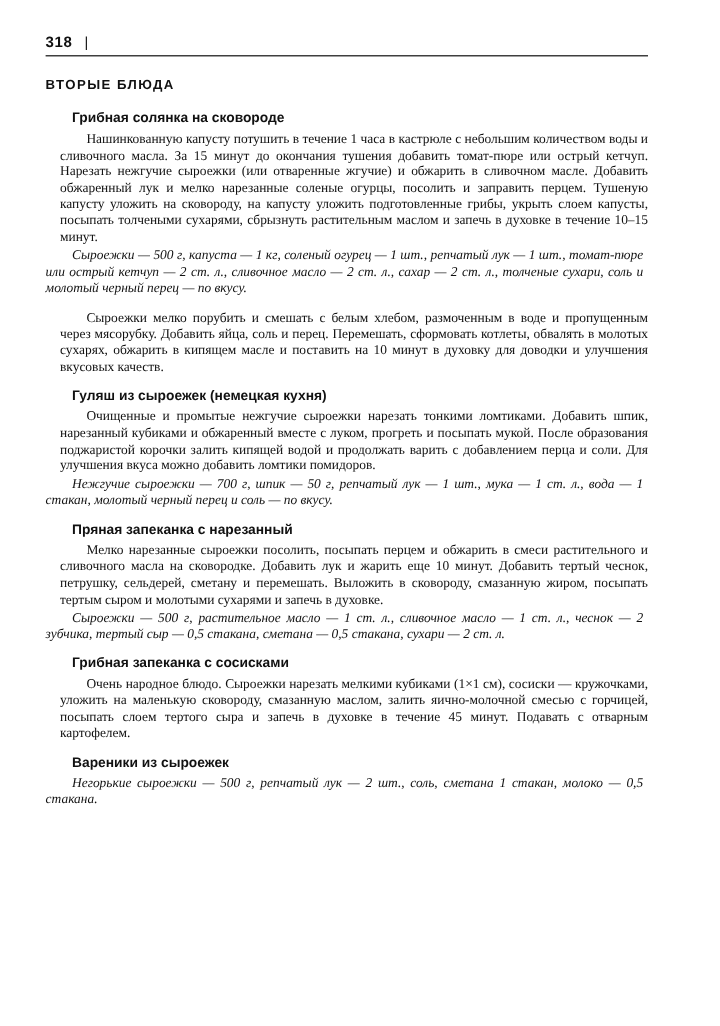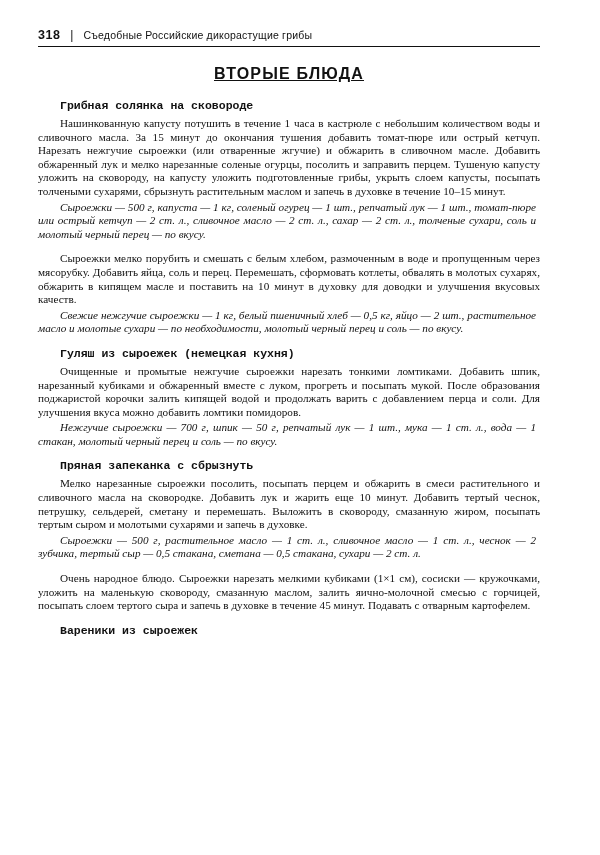--- a/index.html
+++ b/index.html
@@ -41,90 +41,88 @@
     margin-right: 10px;
     color: #111;
   }
   .header .htitle {
     font-family: "Liberation Sans", sans-serif;
     font-size: 10.5px;
     letter-spacing: 0.2px;
   }
   h1.section-title {
     font-family: "Liberation Sans", sans-serif;
-    font-size: 16px;
+    font-size: 11px;
     font-weight: bold;
-    text-align: center;
     letter-spacing: 1.2px;
     margin: 4px 0 16px 0;
-    text-decoration: underline;
   }
   h2.recipe-title {
-    font-family: Liberation Mono, monospace;
+    font-family: Liberation Sans, sans-serif;
     font-size: 11.5px;
     font-weight: bold;
     margin: 0 0 5px 0;
     padding-left: 22px;
   }
   .recipe {
     margin-bottom: 11px;
   }
   p.body-text {
     font-size: 11.2px;
     line-height: 13.6px;
-    margin: 0 0 2px 0;
+    margin: 0 0 2px 12px;
     text-align: justify;
     text-indent: 22px;
   }
   p.ingredients {
     font-size: 11.2px;
     line-height: 13.6px;
     margin: 2px 4px 0 0;
     text-align: justify;
     font-style: italic;
     text-indent: 22px;
   }
 </style>
 </head>
 <body>
 
 <div class="page">
 
   <div class="header">
     <span class="pageno">318</span>
     <span class="sep">|</span>
-    <span class="htitle">Съедобные Российские дикорастущие грибы</span>
   </div>
 
   <h1 class="section-title">ВТОРЫЕ БЛЮДА</h1>
 
   <div class="recipe">
     <h2 class="recipe-title">Грибная солянка на сковороде</h2>
     <p class="body-text">Нашинкованную капусту потушить в течение 1 часа в кастрюле с небольшим количеством воды и сливочного масла. За 15 минут до окончания тушения добавить томат-пюре или острый кетчуп. Нарезать нежгучие сыроежки (или отваренные жгучие) и обжарить в сливочном масле. Добавить обжаренный лук и мелко нарезанные соленые огурцы, посолить и заправить перцем. Тушеную капусту уложить на сковороду, на капусту уложить подготовленные грибы, укрыть слоем капусты, посыпать толчеными сухарями, сбрызнуть растительным маслом и запечь в духовке в течение 10–15 минут.</p>
     <p class="ingredients">Сыроежки — 500 г, капуста — 1 кг, соленый огурец — 1 шт., репчатый лук — 1 шт., томат-пюре или острый кетчуп — 2 ст. л., сливочное масло — 2 ст. л., сахар — 2 ст. л., толченые сухари, соль и молотый черный перец — по вкусу.</p>
   </div>
 
   <div class="recipe">
     <p class="body-text">Сыроежки мелко порубить и смешать с белым хлебом, размоченным в воде и пропущенным через мясорубку. Добавить яйца, соль и перец. Перемешать, сформовать котлеты, обвалять в молотых сухарях, обжарить в кипящем масле и поставить на 10 минут в духовку для доводки и улучшения вкусовых качеств.</p>
-    <p class="ingredients">Свежие нежгучие сыроежки — 1 кг, белый пшеничный хлеб — 0,5 кг, яйцо — 2 шт., растительное масло и молотые сухари — по необходимости, молотый черный перец и соль — по вкусу.</p>
   </div>
 
   <div class="recipe">
     <h2 class="recipe-title">Гуляш из сыроежек (немецкая кухня)</h2>
     <p class="body-text">Очищенные и промытые нежгучие сыроежки нарезать тонкими ломтиками. Добавить шпик, нарезанный кубиками и обжаренный вместе с луком, прогреть и посыпать мукой. После образования поджаристой корочки залить кипящей водой и продолжать варить с добавлением перца и соли. Для улучшения вкуса можно добавить ломтики помидоров.</p>
     <p class="ingredients">Нежгучие сыроежки — 700 г, шпик — 50 г, репчатый лук — 1 шт., мука — 1 ст. л., вода — 1 стакан, молотый черный перец и соль — по вкусу.</p>
   </div>
 
   <div class="recipe">
-    <h2 class="recipe-title">Пряная запеканка с сбрызнуть</h2>
+    <h2 class="recipe-title">Пряная запеканка с нарезанный</h2>
     <p class="body-text">Мелко нарезанные сыроежки посолить, посыпать перцем и обжарить в смеси растительного и сливочного масла на сковородке. Добавить лук и жарить еще 10 минут. Добавить тертый чеснок, петрушку, сельдерей, сметану и перемешать. Выложить в сковороду, смазанную жиром, посыпать тертым сыром и молотыми сухарями и запечь в духовке.</p>
     <p class="ingredients">Сыроежки — 500 г, растительное масло — 1 ст. л., сливочное масло — 1 ст. л., чеснок — 2 зубчика, тертый сыр — 0,5 стакана, сметана — 0,5 стакана, сухари — 2 ст. л.</p>
   </div>
 
   <div class="recipe">
+    <h2 class="recipe-title">Грибная запеканка с сосисками</h2>
     <p class="body-text">Очень народное блюдо. Сыроежки нарезать мелкими кубиками (1×1 см), сосиски — кружочками, уложить на маленькую сковороду, смазанную маслом, залить яично-молочной смесью с горчицей, посыпать слоем тертого сыра и запечь в духовке в течение 45 минут. Подавать с отварным картофелем.</p>
   </div>
 
   <div class="recipe">
     <h2 class="recipe-title">Вареники из сыроежек</h2>
+    <p class="ingredients">Негорькие сыроежки — 500 г, репчатый лук — 2 шт., соль, сметана 1 стакан, молоко — 0,5 стакана.</p>
   </div>
 
 </div>
 
 </body></html>

